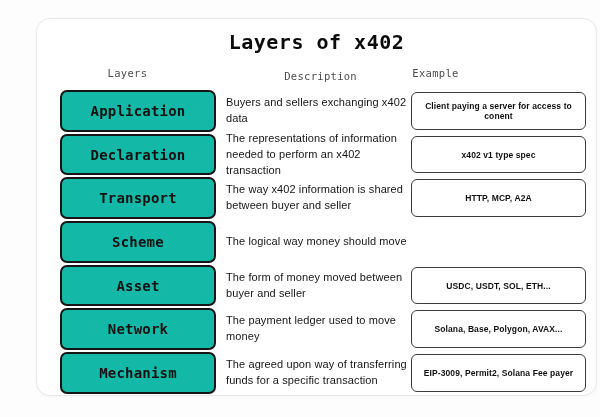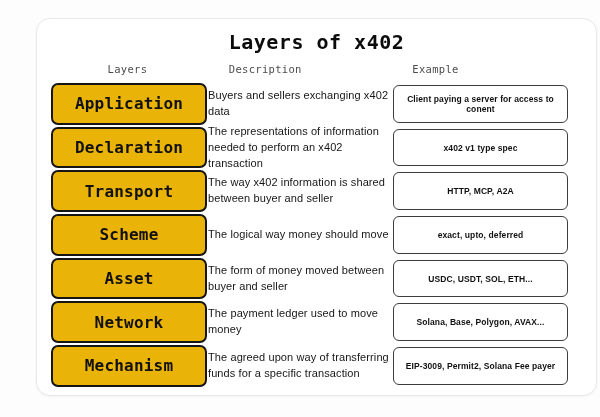--- a/index.html
+++ b/index.html
@@ -37,43 +37,43 @@
     display: flex;
     align-items: center;
     margin-top: 9px;
     padding: 0 10px 0 13px;
     font-family: "DejaVu Sans Mono", monospace;
     font-size: 10.5px;
     color: #4c4c4c;
     letter-spacing: 0.3px;
   }
   .h-concept { width: 156px; text-align: center; }
-  .h-desc    { width: 185px; margin-left: 24px; text-align: left; }
+  .h-desc    { width: 185px; margin-left: 24px; text-align: center; margin-top: 7px; }
   .h-example { width: 175px; margin-left: 0;  }
   .rows {
     margin-top: 7px;
   }
   .row {
     display: flex;
     align-items: stretch;
     height: 43.7px;
     padding: 0 10px 0 13px;
     box-sizing: border-box;
   }
   .concept-box {
     width: 156px;
-    margin: 1px 1px;
+    margin: 1px 10px;
     border: 2px solid #151515;
     border-radius: 7px;
-    background: #eab308;
+    background: #14b8a6;
     display: flex;
     align-items: center;
     justify-content: center;
     font-family: "DejaVu Sans Mono", monospace;
-    font-size: 16px;
+    font-size: 14px;
     font-weight: bold;
     color: #111111;
     box-sizing: border-box;
     letter-spacing: 0.2px;
   }
   .desc-cell {
     width: 185px;
     display: flex;
     align-items: center;
     font-size: 11px;
@@ -127,21 +127,20 @@
 
     <div class="row">
       <div class="concept-box">Transport</div>
       <div class="desc-cell">The way x402 information is shared between buyer and seller</div>
       <div class="example-box">HTTP, MCP, A2A</div>
     </div>
 
     <div class="row">
       <div class="concept-box">Scheme</div>
       <div class="desc-cell">The logical way money should move</div>
-      <div class="example-box">exact, upto, deferred</div>
     </div>
 
     <div class="row">
       <div class="concept-box">Asset</div>
       <div class="desc-cell">The form of money moved between buyer and seller</div>
       <div class="example-box">USDC, USDT, SOL, ETH...</div>
     </div>
 
     <div class="row">
       <div class="concept-box">Network</div>

